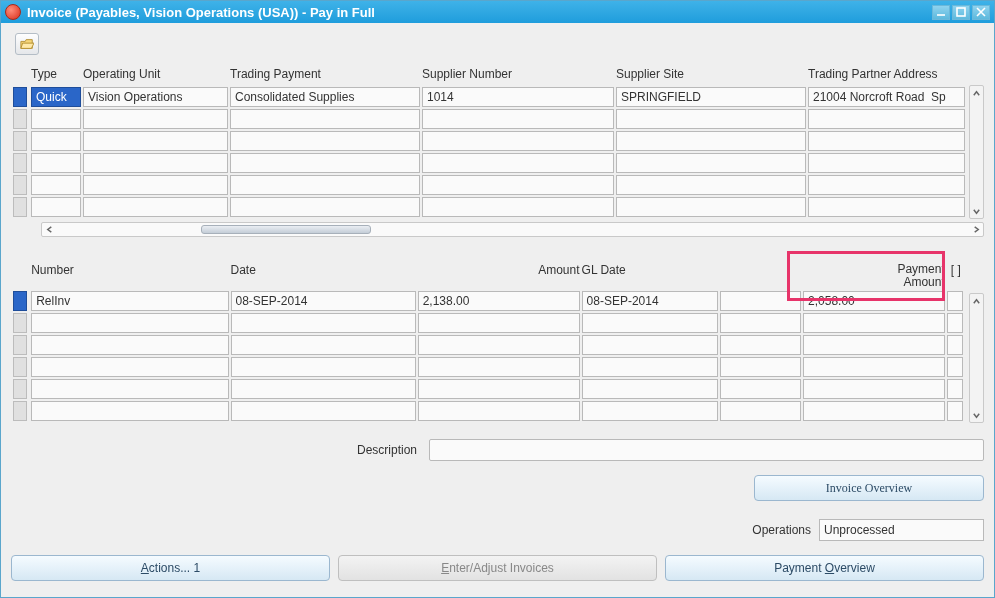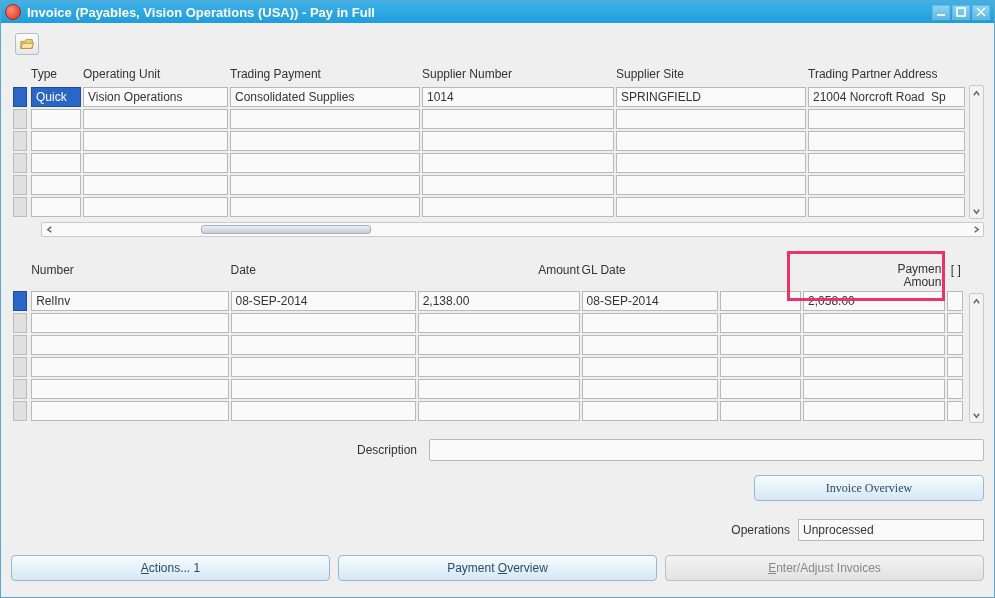--- a/index.html
+++ b/index.html
@@ -51,21 +51,21 @@
   .desc-row { display:flex; align-items:center; gap:8px; margin: 8px 0 6px 0; }
   .desc-row .lbl { width: 410px; text-align: right; padding-right: 4px; }
   .desc-row .field { flex:1; height: 22px; border:1px solid #b9b9b9; background:#fafafa; border-radius:2px; }
 
   .right-btn-row { display:flex; justify-content:flex-end;font-family:Liberation Serif, serif; }
   .form-btn { height: 26px; border:1px solid #9bb7cf; border-radius:4px; background: linear-gradient(#f5fbff,#d6e8f4); color:#2c4b66; padding: 4px 18px; font: inherit; min-width: 230px; text-align:center; }
   .form-btn.disabled { color:#888; background: linear-gradient(#f3f3f3,#e2e2e2); border-color:#bfbfbf; }
 
   .acct-row { display:flex; justify-content:flex-end; align-items:center; gap:8px; margin-top:10px; }
   .acct-row .lbl { }
-  .acct-row .fld { width: 186px; height: 22px; border:1px solid #b9b9b9; background:#fafafa; padding:2px 4px; display:flex; align-items:center; }
+  .acct-row .fld { width: 165px; height: 22px; border:1px solid #b9b9b9; background:#fafafa; padding:2px 4px; display:flex; align-items:center; }
 
   .bottom-btns { display:flex; gap: 8px; margin-top: 6px; }
   .bottom-btns .form-btn { flex:1; min-width:0; }
 
   .grid-flex { display:flex; gap:2px; }
   .grid-flex .tbl-area { flex:1; }
   .grid-flex .vs-area { display:flex; flex-direction:column; }
   .vs-area .vscroll { flex:1; display:flex; flex-direction:column; margin-top: 20px; }
   .vs-area.two .vscroll { margin-top: 32px; }
 
@@ -376,18 +376,18 @@
 
     <div class="acct-row">
       <span class="lbl">Operations</span>
       <div class="fld">
           <span>Unprocessed</span>
         </div>
     </div>
 
     <div class="bottom-btns">
       <button class="form-btn"><span class="u">A</span>ctions... 1</button>
+      <button class="form-btn disabled"><span class="u">E</span>nter/Adjust Invoices</button>
       <button class="form-btn">Payment <span class="u">O</span>verview</button>
-      <button class="form-btn disabled"><span class="u">E</span>nter/Adjust Invoices</button>
     </div>
 
   </div>
 </div>
 
 </body></html>

